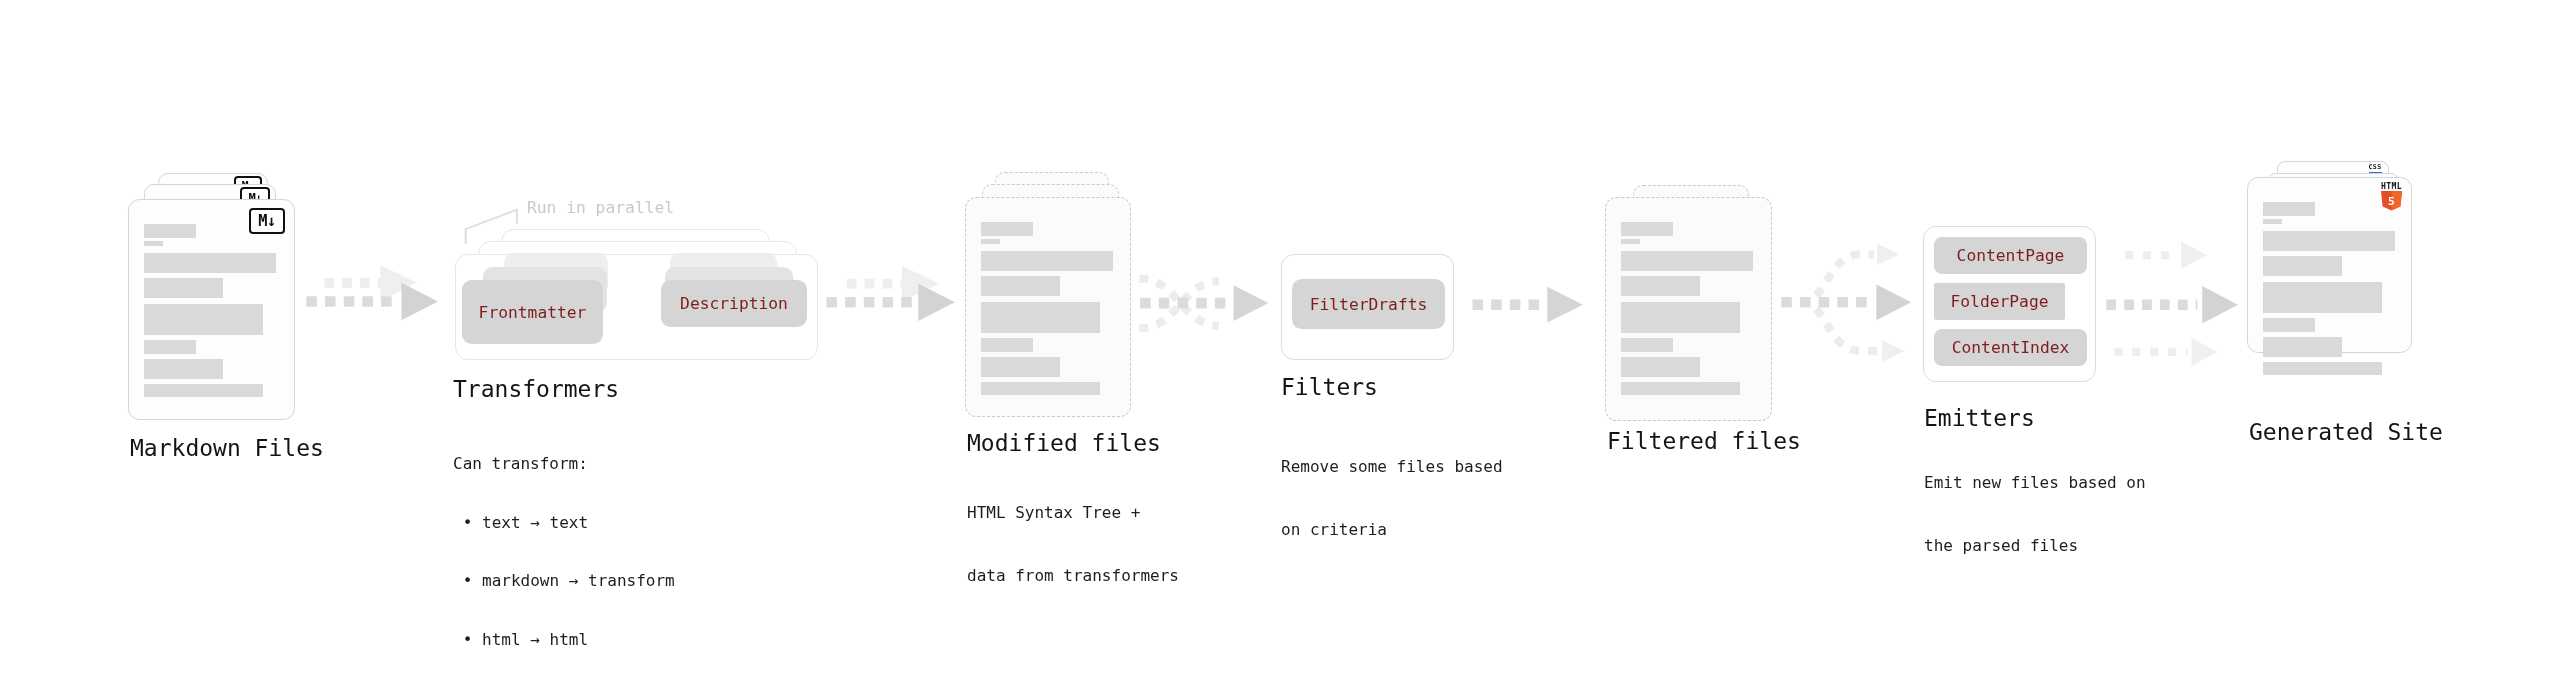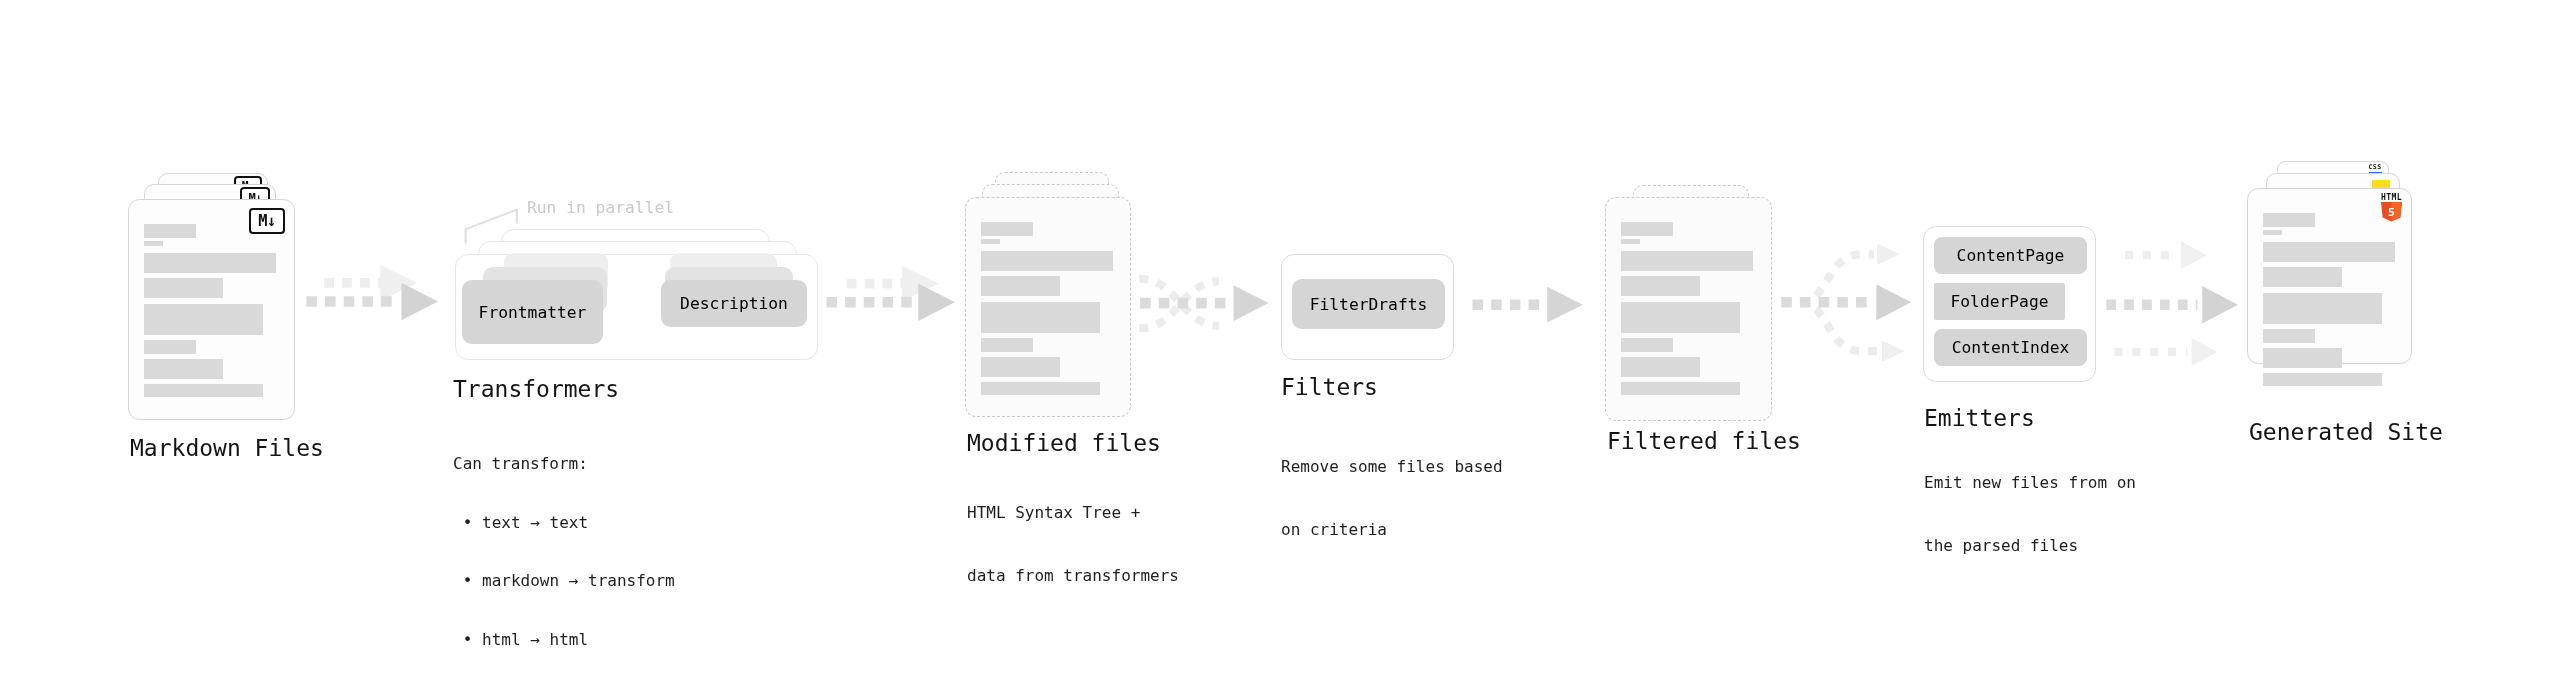--- a/index.html
+++ b/index.html
@@ -24,21 +24,21 @@
   .bar-8{top:160px;width:119px;height:12.2px}
 
   .md-icon{position:absolute;display:flex;align-items:center;justify-content:center;
            background:#fff;border:2.4px solid #101010;border-radius:4.1px;color:#101010;
            font-weight:bold;letter-spacing:-0.8px}
   .md-icon.front{right:9px;top:8.1px;width:32.5px;height:22px;font-size:15.4px}
   .md-icon.mini-1{right:4.9px;top:2.4px;width:26px;height:18px;font-size:12.2px;border-width:2px}
   .md-icon.mini-2{right:4.9px;top:1.6px;width:24.4px;height:16.3px;font-size:11.4px;border-width:2px}
 
   .pill{position:absolute;display:flex;align-items:center;justify-content:center;
-        background:#d5d5d5;border-radius:9.8px;font-size:16.3px;color:#000000;white-space:pre}
+        background:#d5d5d5;border-radius:9.8px;font-size:16.3px;color:#7f1d1d;white-space:pre}
   .pill.l2{background:#e3e3e3}
   .pill.l3{background:#eeeeee}
 
   .title{position:absolute;font-size:23px;line-height:24.4px;color:#141414;white-space:pre}
   .body{position:absolute;font-size:16px;line-height:21px;color:#1e1e1e;white-space:pre}
   .body.tight{line-height:19.5px}
   .body .indent{padding-left:9.8px}
   .annotation{position:absolute;font-size:16.3px;color:#c9c9c9;white-space:pre}
 
   .badge-js{position:absolute;right:9px;top:5.7px;width:18px;height:10.6px;background:#f7df1e}
@@ -188,34 +188,34 @@
     </div>
   </div>
   <div class="title" style="left:1607px;top:429px">Filtered files</div>
 
   <div class="tbox" style="left:1923px;top:226px;width:173px;height:156px;border-color:#dcdcdc"></div>
   <div class="pill" style="left:1934px;top:237px;width:153px;height:37px;border-radius:8.1px">ContentPage</div>
   <div class="pill" style="left:1934px;top:283px;width:131px;height:37px;border-radius:2px">FolderPage</div>
   <div class="pill" style="left:1934px;top:329px;width:153px;height:37px;border-radius:8.1px">ContentIndex</div>
   <div class="title" style="left:1924px;top:406px">Emitters</div>
   <div class="body" style="left:1924px;top:430px">
-    <div>Emit new files from on</div>
+    <div>Emit new files based on</div>
     <div>the parsed files</div>
   </div>
 
   <div class="card back" style="left:2277px;top:161px;width:112px;height:73px;border-radius:8.1px">
     <div class="badge-css">
       <div class="w">CSS</div>
       <div class="u"></div>
     </div>
   </div>
   <div class="card back" style="left:2266px;top:173px;width:134px;height:81px">
     <div class="badge-js"></div>
   </div>
-  <div class="card" style="left:2247px;top:188px;width:165px;height:176px">
+  <div class="card" style="left:2247px;top:177px;width:165px;height:176px">
     <div class="html5">
       <div class="w">HTML</div>
       <svg width="21" height="19.5" viewBox="0 0 26 24">
         <polygon points="0,0 26,0 24,19 13,24 2,19" fill="#e44d26"></polygon>
         <polygon points="13,0 26,0 24,19 13,23.5" fill="#f16529"></polygon>
         <text x="13" y="17" text-anchor="middle" font-size="14" font-weight="bold" fill="#ffffff" font-family="DejaVu Sans Mono, monospace">5</text>
       </svg>
     </div>
     <div class="doc-bars">
       <div class="bar bar-1"></div>

